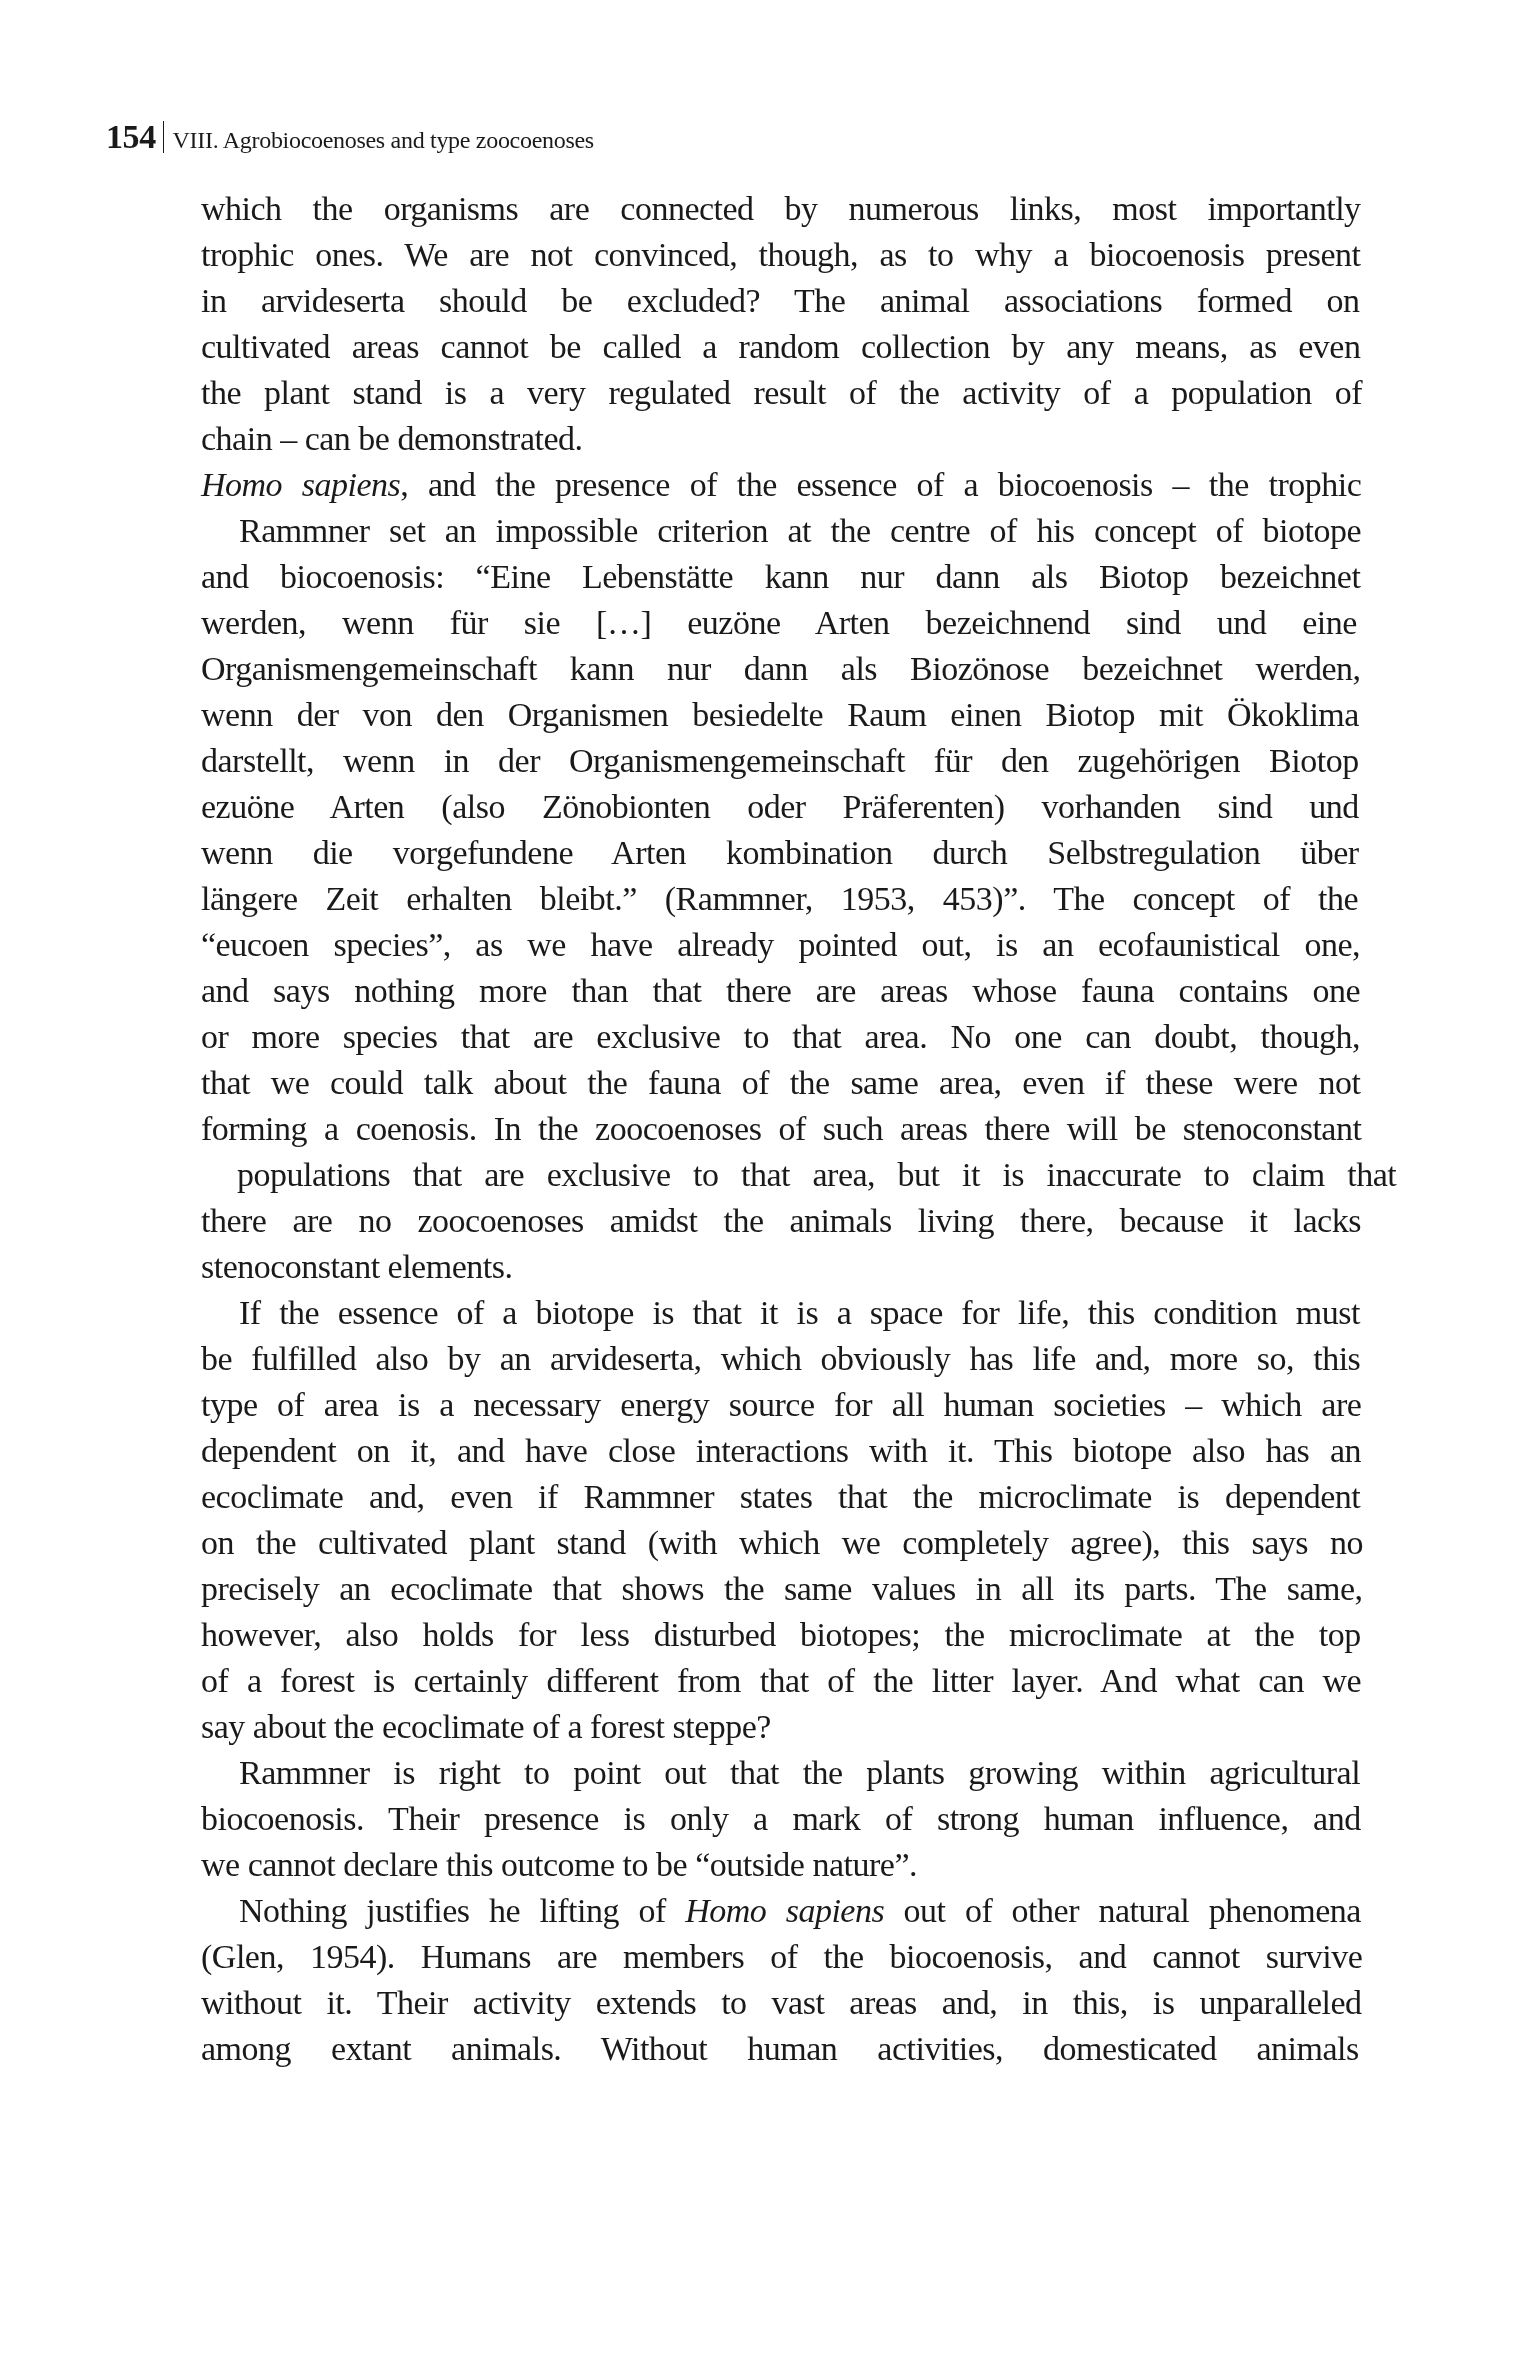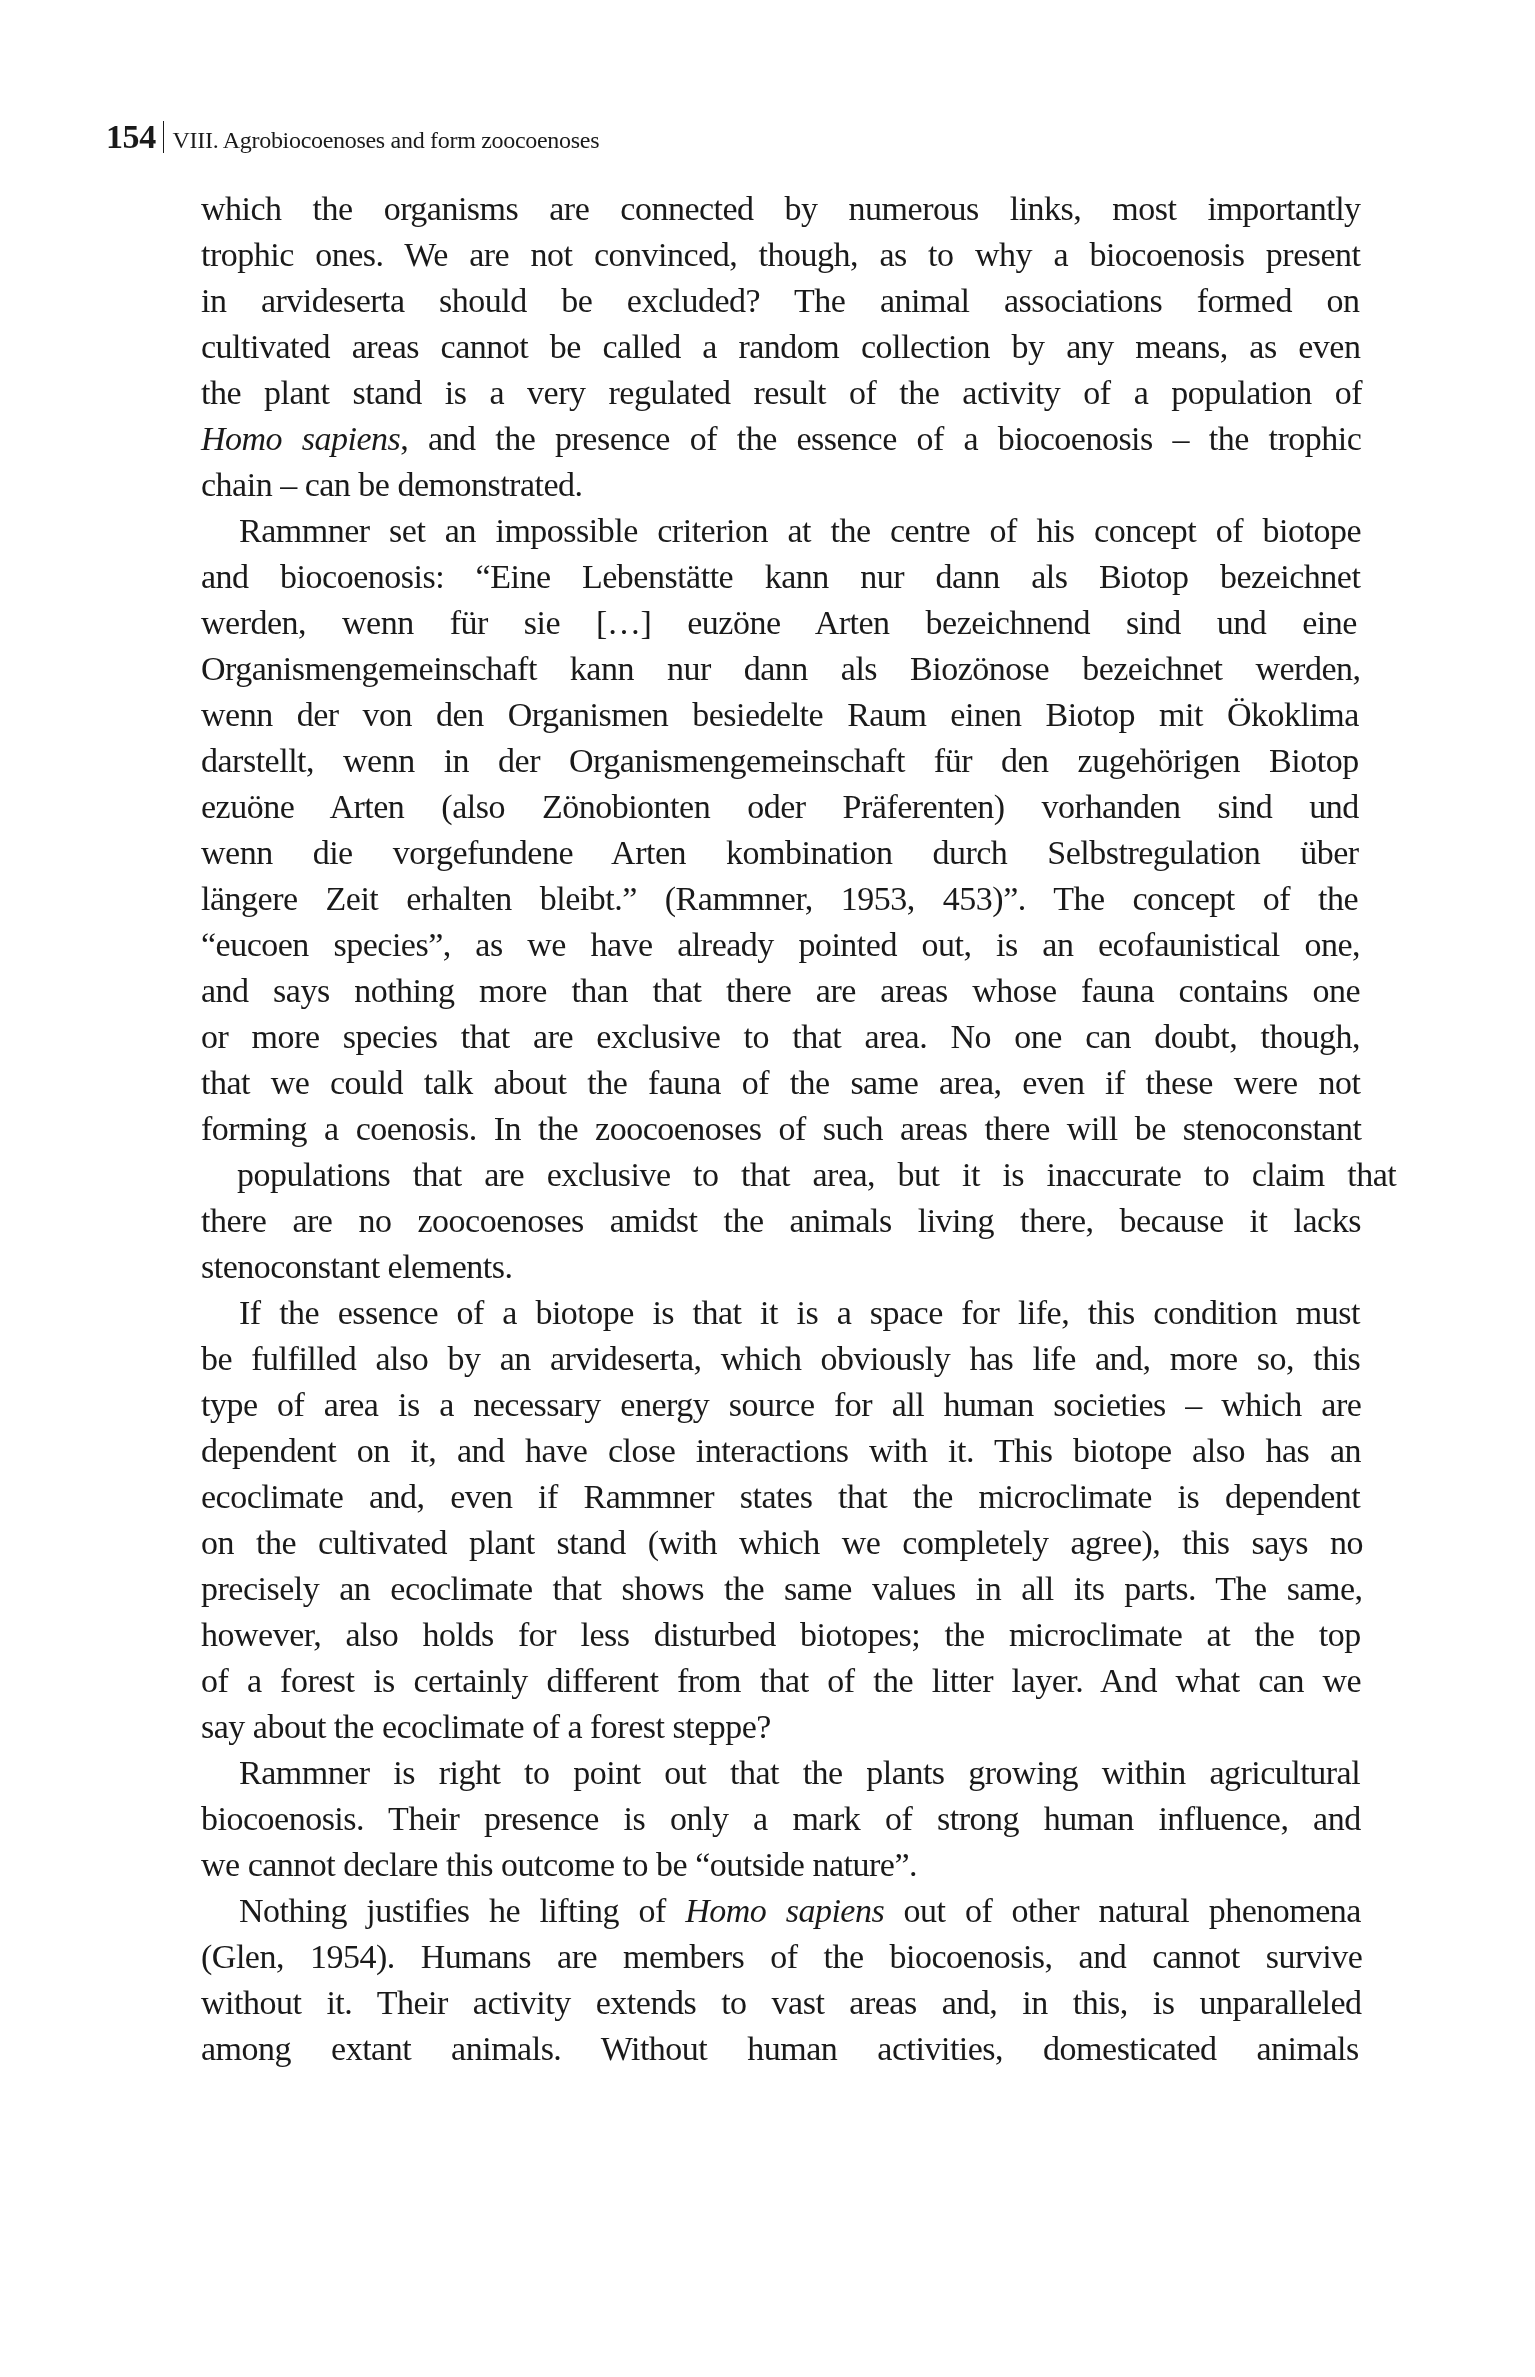--- a/index.html
+++ b/index.html
@@ -66,32 +66,32 @@
     text-align-last: left;
   }
   .line i { font-style: italic; }
 </style>
 </head>
 <body>
 
 <header class="running-head">
   <span class="page-number">154</span>
   <span class="head-divider"></span>
-  <span class="chapter-title">VIII. Agrobiocoenoses and form zoocoenoses</span>
+  <span class="chapter-title">VIII. Agrobiocoenoses and type zoocoenoses</span>
 </header>
 
 <main class="body-text" id="body-text">
     <div>
       <div class="line" style="text-align: left; text-align-last: left; word-spacing: 23px;"><span>which the organisms are connected by numerous links, most importantly</span></div>
       <div class="line" style="text-align: left; text-align-last: left; word-spacing: 13.4px;"><span>trophic ones. We are not convinced, though, as to why a biocoenosis present</span></div>
       <div class="line" style="text-align: left; text-align-last: left; word-spacing: 26.5px;"><span>in arvideserta should be excluded? The animal associations formed on</span></div>
       <div class="line" style="text-align: left; text-align-last: left; word-spacing: 13.6px;"><span>cultivated areas cannot be called a random collection by any means, as even</span></div>
       <div class="line" style="text-align: left; text-align-last: left; word-spacing: 15px;"><span>the plant stand is a very regulated result of the activity of a population of</span></div>
+      <div class="line last"><span>chain – can be demonstrated.</span></div>
       <div class="line" style="text-align: left; text-align-last: left; word-spacing: 11.7px;"><i>Homo sapiens</i><span>, and the presence of the essence of a biocoenosis – the trophic</span></div>
-      <div class="line last"><span>chain – can be demonstrated.</span></div>
     </div>
     <div>
       <div class="line indent" style="text-align: left; text-align-last: left; word-spacing: 11.5px;"><span>Rammner set an impossible criterion at the centre of his concept of biotope</span></div>
       <div class="line" style="text-align: left; text-align-last: left; word-spacing: 23.5px;"><span>and biocoenosis: “Eine Lebenstätte kann nur dann als Biotop bezeichnet</span></div>
       <div class="line" style="text-align: left; text-align-last: left; word-spacing: 28px;"><span>werden, wenn für sie […] euzöne Arten bezeichnend sind und eine</span></div>
       <div class="line" style="text-align: left; text-align-last: left; word-spacing: 25px;"><span>Organismengemeinschaft kann nur dann als Biozönose bezeichnet werden,</span></div>
       <div class="line" style="text-align: left; text-align-last: left; word-spacing: 16px;"><span>wenn der von den Organismen besiedelte Raum einen Biotop mit Ökoklima</span></div>
       <div class="line" style="text-align: left; text-align-last: left; word-spacing: 21px;"><span>darstellt, wenn in der Organismengemeinschaft für den zugehörigen Biotop</span></div>
       <div class="line" style="text-align: left; text-align-last: left; word-spacing: 29px; font-family: Liberation Serif, serif;"><span>ezuöne Arten (also Zönobionten oder Präferenten) vorhanden sind und</span></div>
       <div class="line" style="text-align: left; text-align-last: left; word-spacing: 32px;"><span>wenn die vorgefundene Arten kombination durch Selbstregulation über</span></div>

